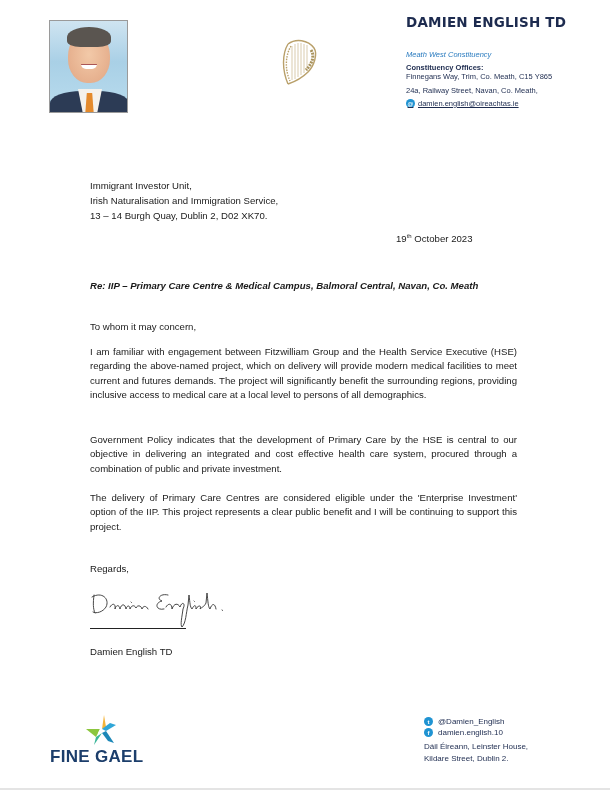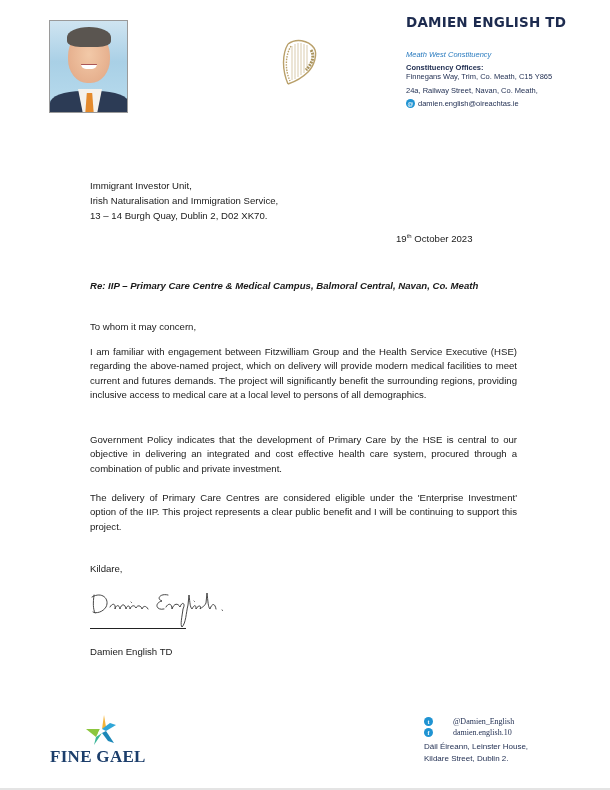--- a/index.html
+++ b/index.html
@@ -39,21 +39,21 @@
   }
 
   .harp { position: absolute; left: 278px; top: 36px; width: 42px; height: 52px; }
 
   .letterhead { position: absolute; left: 406px; top: 14px; width: 200px; color: #1b2a4a; }
   .lh-name { font-family: "DejaVu Sans", sans-serif; font-weight: bold; font-size: 13.5px; letter-spacing: 0.2px; color: #1d2b4f; }
   .lh-constituency { font-size: 7.5px; font-style: italic; color: #2a7bbf; margin-top: 20px; }
   .lh-offices-label { font-size: 7.5px; font-weight: bold; color: #1d2b4f; margin-top: 4px; }
   .lh-line { font-size: 7.5px; color: #1d2b4f; line-height: 10.5px; }
   .lh-gap { margin-top: 3px; }
-  .lh-email { display: flex; align-items: center; gap: 3px; font-size: 7.5px; color: #1d2b4f; margin-top: 3px; }
+  .lh-email { display: flex; align-items: center; gap: 3px; font-size: 7.5px; color: #1d2b4f; margin-top: 3px; text-decoration: underline; }
   .circ-icon {
     width: 9px; height: 9px; border-radius: 50%; background: #1f93d2;
     display: inline-flex; align-items: center; justify-content: center;
     color: #fff; font-size: 6px; font-weight: bold; line-height: 1;
   }
 
   .body-text { font-family: "Liberation Sans", sans-serif; font-size: 9.6px; color: #1a1a1a; }
   .recipient { position: absolute; left: 90px; top: 153px; line-height: 15.2px; margin-top: 25px; }
   .date { position: absolute; left: 396px; top: 233px; }
   .date sup { font-size: 6px; vertical-align: super; line-height: 0; }
@@ -65,26 +65,26 @@
   .p3 { top: 491px; }
   .regards { position: absolute; left: 90px; top: 563px; }
   .signature { position: absolute; left: 90px; top: 585px; width: 160px; height: 48px; }
   .sig-line { position: absolute; left: 90px; top: 628px; width: 96px; border-bottom: 1px solid #222; }
   .signer { position: absolute; left: 90px; top: 646px; }
 
   .fg-logo { position: absolute; left: 50px; top: 715px; }
   .fg-star { position: absolute; left: 34px; top: 0; width: 34px; height: 32px; }
   .fg-text {
     position: absolute; left: 0; top: 32px; white-space: nowrap;
-    font-family: Liberation Serif, serif; font-weight: bold; font-size: 17px;
+    font-family: Liberation Sans, sans-serif; font-weight: bold; font-size: 17px;
     color: #1c3e6b; letter-spacing: 0.3px;
   }
 
   .footer-contact { position: absolute; left: 424px; top: 716px; color: #1d2b4f; font-size: 8px; }
-  .fc-row { display: flex; align-items: center; gap: 20px; line-height: 11px; font-family: Liberation Serif, serif; }
+  .fc-row { display: flex; align-items: center; gap: 5px; line-height: 11px; }
   .fc-addr { margin-top: 3px; line-height: 12px; }
   .bottom-rule { position: absolute; left: 0; top: 788px; width: 610px; height: 2px; background: #e4e4e4; }
 </style>
 </head>
 <body>
 
 <div class="photo">
   <div class="suit"></div>
   <div class="shirt"></div>
   <div class="tie"></div>
@@ -131,21 +131,21 @@
 <div class="date body-text"><span>19</span><sup>th</sup><span> October 2023</span></div>
 
 <div class="subject body-text">Re: IIP – Primary Care Centre &amp; Medical Campus, Balmoral Central, Navan, Co. Meath</div>
 
 <div class="salutation body-text">To whom it may concern,</div>
 
 <p class="para p1 body-text">I am familiar with engagement between Fitzwilliam Group and the Health Service Executive (HSE) regarding the above-named project, which on delivery will provide modern medical facilities to meet current and futures demands. The project will significantly benefit the surrounding regions, providing inclusive access to medical care at a local level to persons of all demographics.</p>
 <p class="para p2 body-text">Government Policy indicates that the development of Primary Care by the HSE is central to our objective in delivering an integrated and cost effective health care system, procured through a combination of public and private investment.</p>
 <p class="para p3 body-text">The delivery of Primary Care Centres are considered eligible under the 'Enterprise Investment' option of the IIP. This project represents a clear public benefit and I will be continuing to support this project.</p>
 
-<div class="regards body-text">Kildare,</div>
+<div class="regards body-text">Regards,</div>
 
 <svg class="signature" viewBox="0 0 160 48">
   <g fill="none" stroke="#333" stroke-width="0.9" stroke-linecap="round">
 
     <path d="M4 10 C3 18, 3 24, 5 28 M2 12 C12 6, 20 14, 16 22 C13 27, 6 29, 3 27"></path>
 
     <path d="M20 22 C22 18, 26 18, 25 24 C26 20, 29 19, 30 24 C31 19, 35 18, 36 24 C37 20, 40 20, 40 24 C41 21, 44 19, 46 23 C47 20, 51 20, 52 24 C53 21, 56 20, 58 24"></path>
     <path d="M41 17 l0.5 0.5"></path>
 
     <path d="M78 10 C70 8, 66 14, 72 16 C64 18, 66 26, 74 24"></path>

